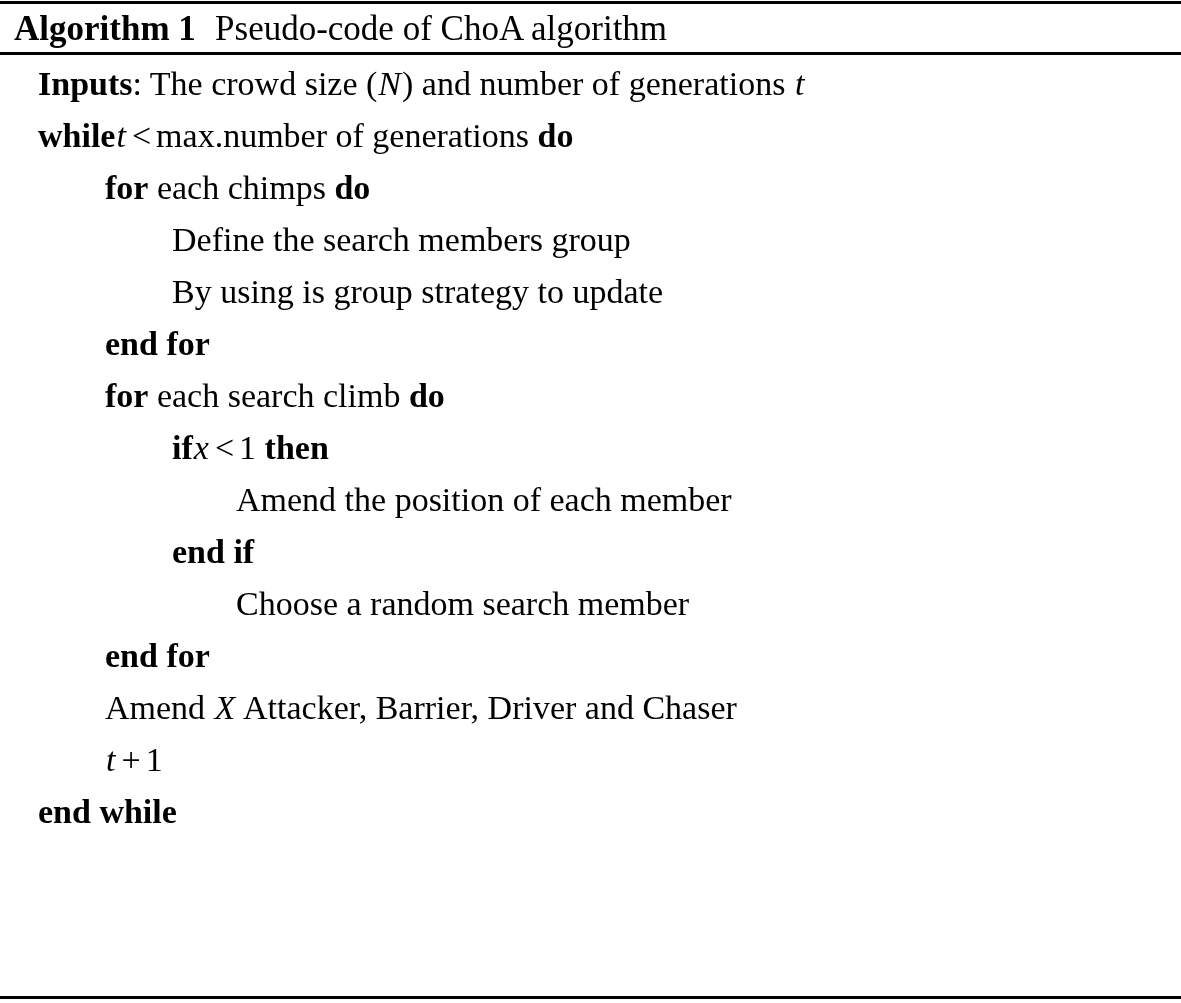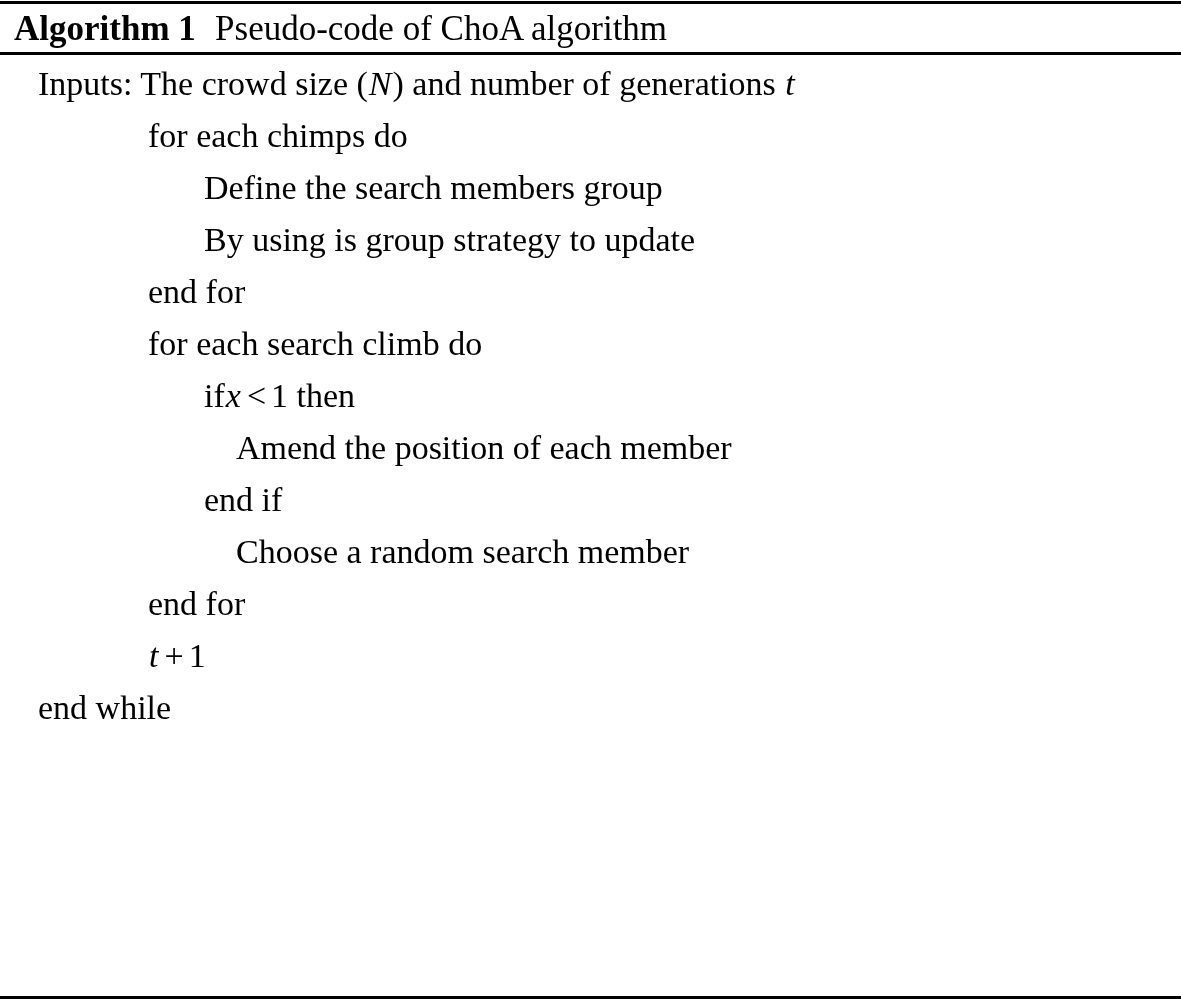--- a/index.html
+++ b/index.html
@@ -63,27 +63,27 @@
   .alg-line {
     position: relative;
     height: 52px;
     line-height: 52px;
     font-size: 34px;
     white-space: nowrap;
     padding-left: 38px;
     box-sizing: border-box;
   }
   .alg-line.indent-0 { padding-left: 38px; }
-  .alg-line.indent-1 { padding-left: 105px; margin-left: 43px; }
-  .alg-line.indent-2 { padding-left: 172px; margin-left: 32px; }
+  .alg-line.indent-1 { padding-left: 105px; }
+  .alg-line.indent-2 { padding-left: 172px; }
   .alg-line.indent-3 { padding-left: 236px; }
 
   
   .kw {
-    font-weight: normal;
+    font-weight: bold;
     text-align: center;
   }
   .mathvar {
     font-style: italic;
     padding-left: 1px;
     padding-right: 1px;
   }
   .mathop {
     font-style: normal;
     padding: 0 5px;
@@ -108,29 +108,31 @@
   <div class="rule rule-top"></div>
 
   <div class="algorithm-header">
     <span class="alg-label">Algorithm 1</span><span class="sp"> </span><span class="alg-caption">Pseudo-code of ChoA algorithm</span>
   </div>
 
   <div class="rule rule-header"></div>
 
   <div class="algorithm-body" id="algorithm-body">
       <div class="alg-line indent-0"><span class="kw">Inputs</span><span class="txt">: The crowd size (</span><span class="mathvar">N</span><span class="txt">) and number of generations </span><span class="mathvar">t</span></div>
+      <div class="alg-line indent-0"><span class="kw">while</span><span class="mathvar">t</span><span class="mathop">&lt;</span><span class="txt">max.number of generations </span><span class="kw">do</span></div>
       <div class="alg-line indent-1"><span class="kw">for</span><span class="txt"> each chimps </span><span class="kw">do</span></div>
       <div class="alg-line indent-2"><span class="txt">Define the search members group</span></div>
       <div class="alg-line indent-2"><span class="txt">By using is group strategy to update</span></div>
       <div class="alg-line indent-1"><span class="kw">end for</span></div>
       <div class="alg-line indent-1"><span class="kw">for</span><span class="txt"> each search climb </span><span class="kw">do</span></div>
       <div class="alg-line indent-2"><span class="kw">if</span><span class="mathvar">x</span><span class="mathop">&lt;</span><span class="txt">1 </span><span class="kw">then</span></div>
       <div class="alg-line indent-3"><span class="txt">Amend the position of each member</span></div>
       <div class="alg-line indent-2"><span class="kw">end if</span></div>
       <div class="alg-line indent-3"><span class="txt">Choose a random search member</span></div>
       <div class="alg-line indent-1"><span class="kw">end for</span></div>
+      <div class="alg-line indent-1"><span class="txt">Amend </span><span class="mathvar">X</span><span class="txt"> Attacker, Barrier, Driver and Chaser</span></div>
       <div class="alg-line indent-1"><span class="mathvar">t</span><span class="mathop">+</span><span class="txt">1</span></div>
       <div class="alg-line indent-0"><span class="kw">end while</span></div>
     </div>
 
   <div class="rule rule-bottom"></div>
 
 </div>
 
 </body></html>

